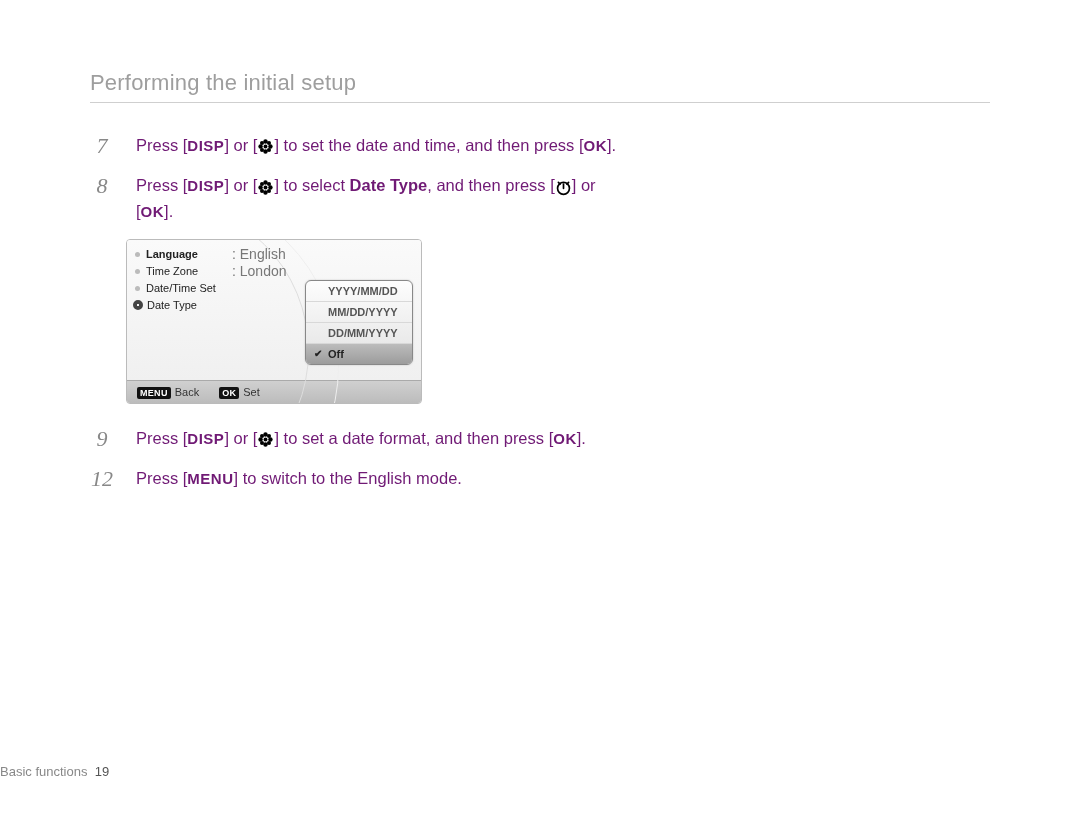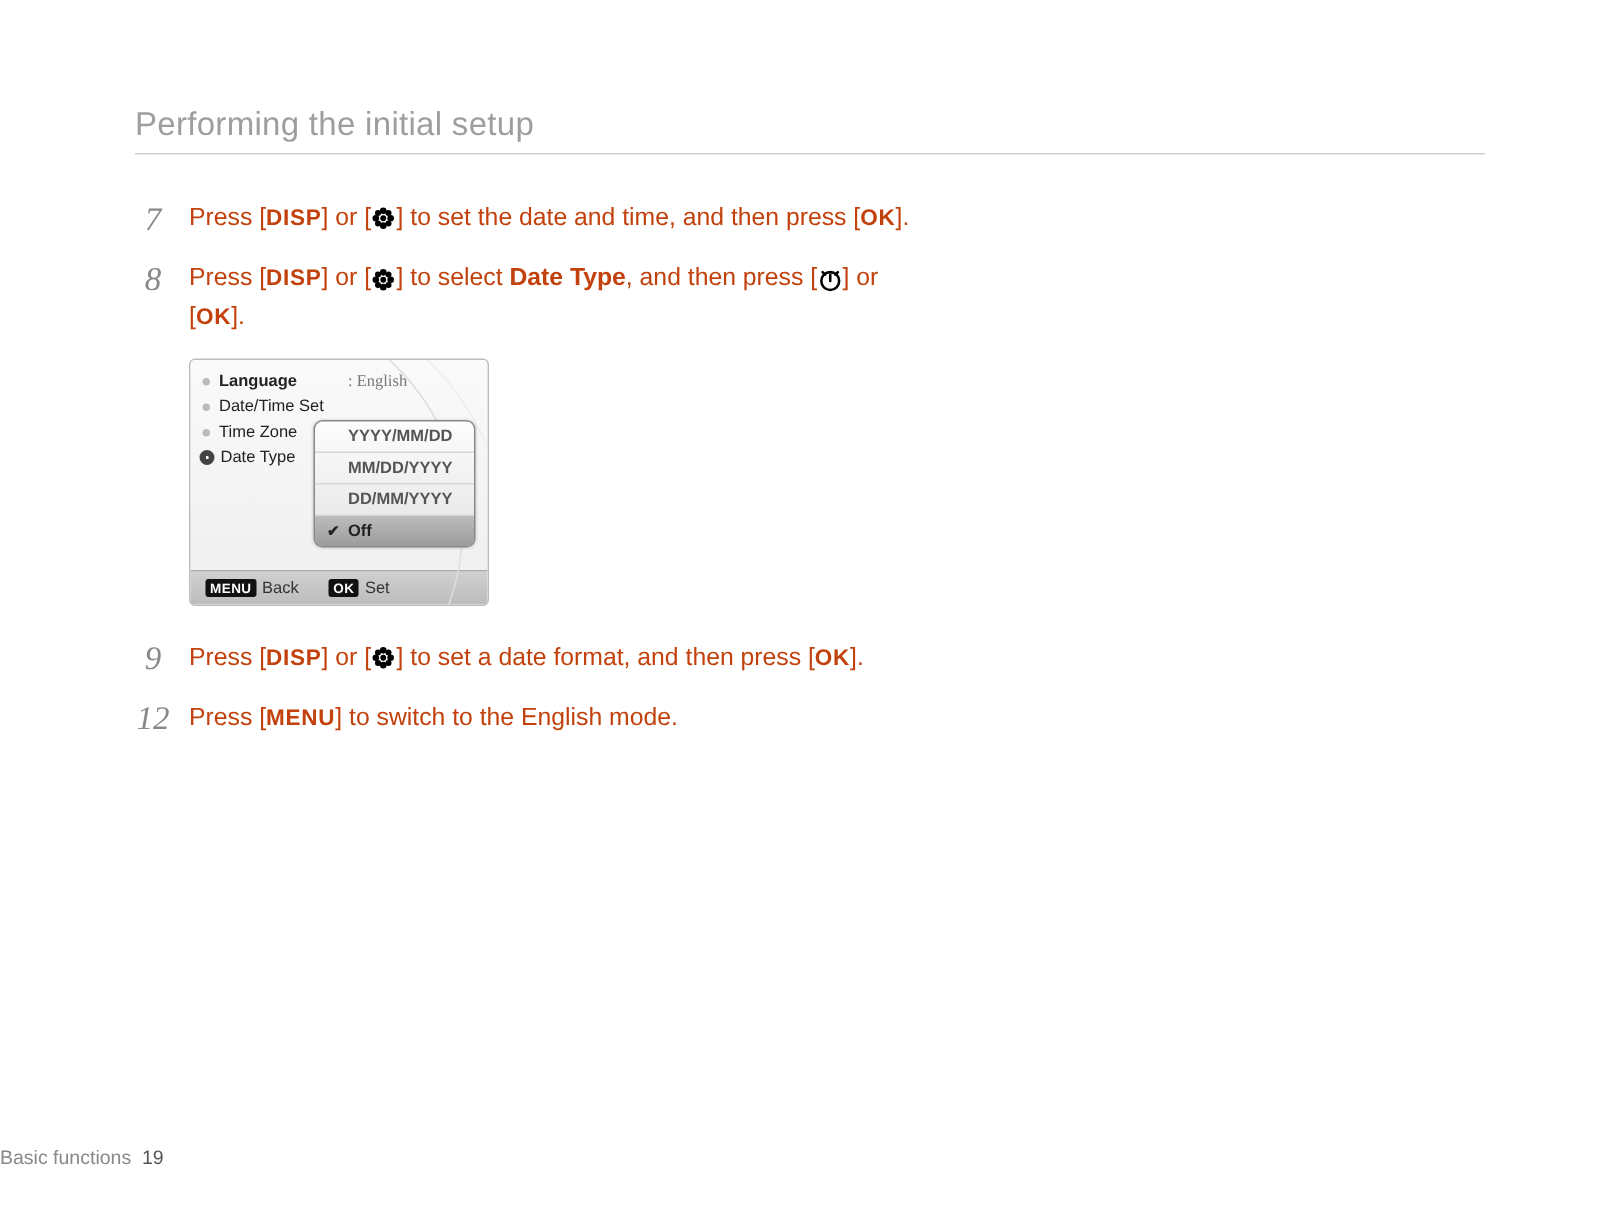--- a/index.html
+++ b/index.html
@@ -32,40 +32,41 @@
     font-size: 22px;
     color: #888;
     width: 24px;
     flex-shrink: 0;
     text-align: center;
     line-height: 1.2;
   }
   .step-body {
     font-size: 16.5px;
     line-height: 1.55;
-    color: #c2410c;
+    color: #701a75;
     flex: 1;
+    margin-left: 10px;
   }
   .step-body .strong { font-weight: bold; }
   .btn-disp, .btn-ok, .btn-menu {
     font-weight: 900;
     font-family: Arial, sans-serif;
     letter-spacing: 0.5px;
     font-size: 15px;
   }
   .sym {
     display: inline-flex;
     vertical-align: middle;
     line-height: 0;
   }
   .sym svg { display: block; }
 
   
   .camera-ui {
-    width: 200px;
+    width: 296px;
     margin: 6px 0 22px 36px;
     border: 1px solid #bbb;
     border-radius: 4px;
     background: #fff;
     overflow: hidden;
   }
   .camera-body {
     position: relative;
     padding: 6px 8px 8px 8px;
     background: linear-gradient(to bottom, #fafafa, #f0f0f0);
@@ -102,21 +103,21 @@
   }
   .menu-dot.active {
     width: 10px; height: 10px; border: 2px solid #444; background: #444;
     position: relative; margin-left: -2px; margin-right: 4px;
   }
   .menu-dot.active::before {
     content: ""; position: absolute; inset: 2px; border: 1px dotted #fff; border-radius: 50%;
   }
   .menu-label { width: 86px; font-weight: 400; color: #222; }
   .menu-label.bold { font-weight: bold; }
-  .menu-value { color: #777; font-size: 11px; font-family: Liberation Serif, serif; }
+  .menu-value { color: #777; font-size: 14px; }
   .dropdown {
     position: absolute;
     right: 8px; top: 40px;
     width: 108px;
     z-index: 2;
     border: 1px solid #888;
     border-radius: 6px;
     background: linear-gradient(to bottom, #fdfdfd, #e3e3e3);
     box-shadow: 0 0 2px rgba(0,0,0,0.2);
     overflow: hidden;
@@ -228,26 +229,26 @@
 
     <div class="camera-ui">
       <div class="camera-body">
         <div class="menu-row">
           <span class="menu-dot"></span>
           <span class="menu-label bold">Language</span>
           <span class="menu-value">: English</span>
         </div>
         <div class="menu-row">
           <span class="menu-dot"></span>
-          <span class="menu-label">Date/Time Set</span>
+          <span class="menu-label">Time Zone</span>
+          <span class="menu-value">: London</span>
         </div>
         <div class="menu-row">
           <span class="menu-dot"></span>
-          <span class="menu-label">Time Zone</span>
-          <span class="menu-value">: London</span>
+          <span class="menu-label">Date/Time Set</span>
         </div>
         <div class="menu-row">
           <span class="menu-dot active"></span>
           <span class="menu-label">Date Type</span>
         </div>
         <div style="height:58px"></div>
 
         <div class="dropdown">
           <div class="drop-item">
             <span class="check"></span>

